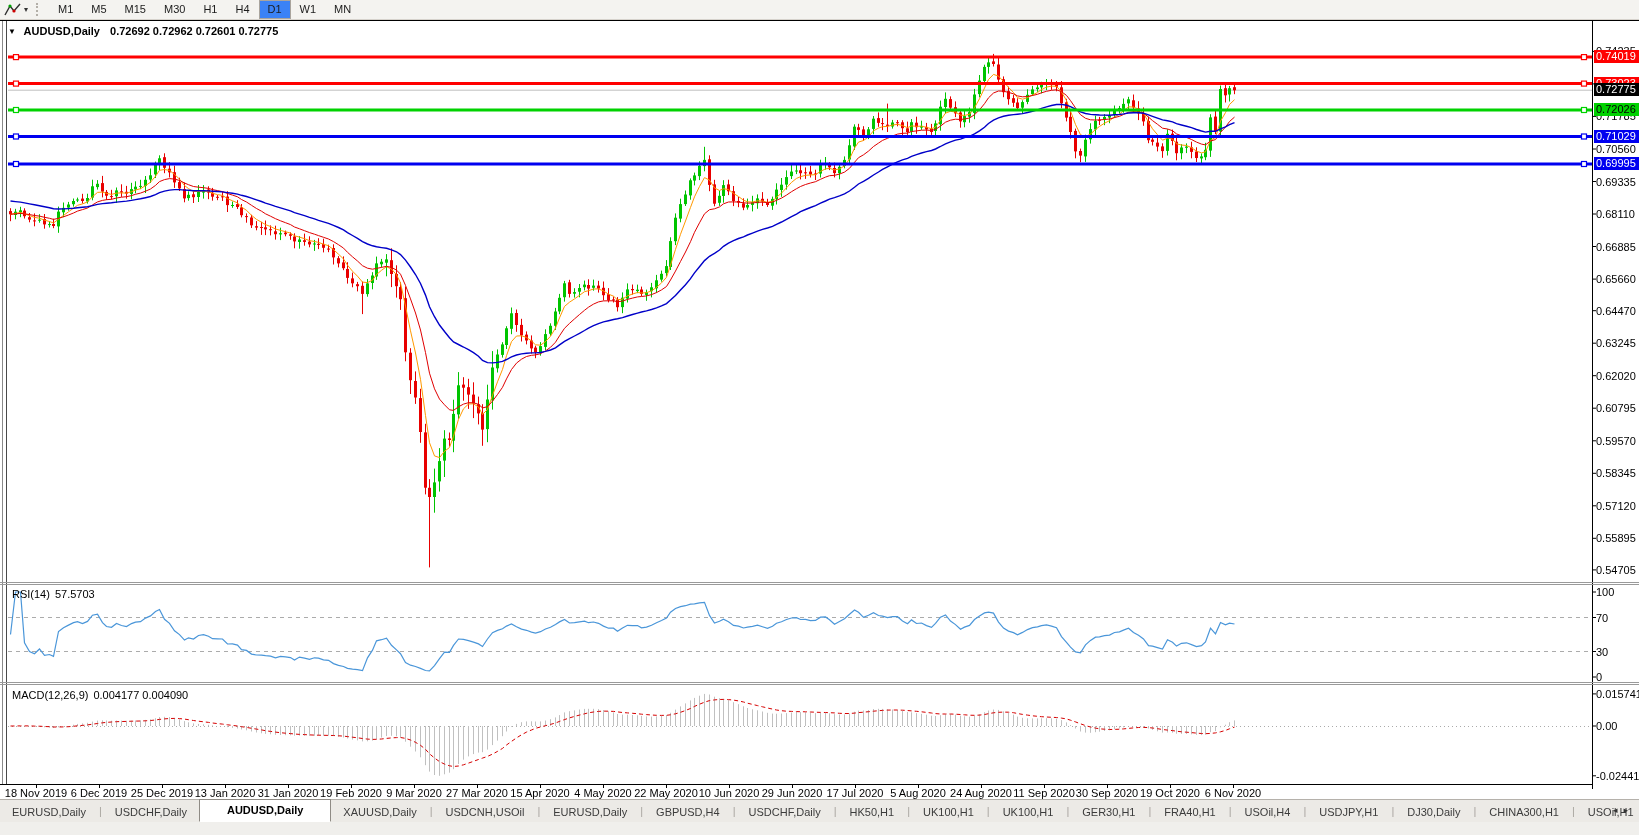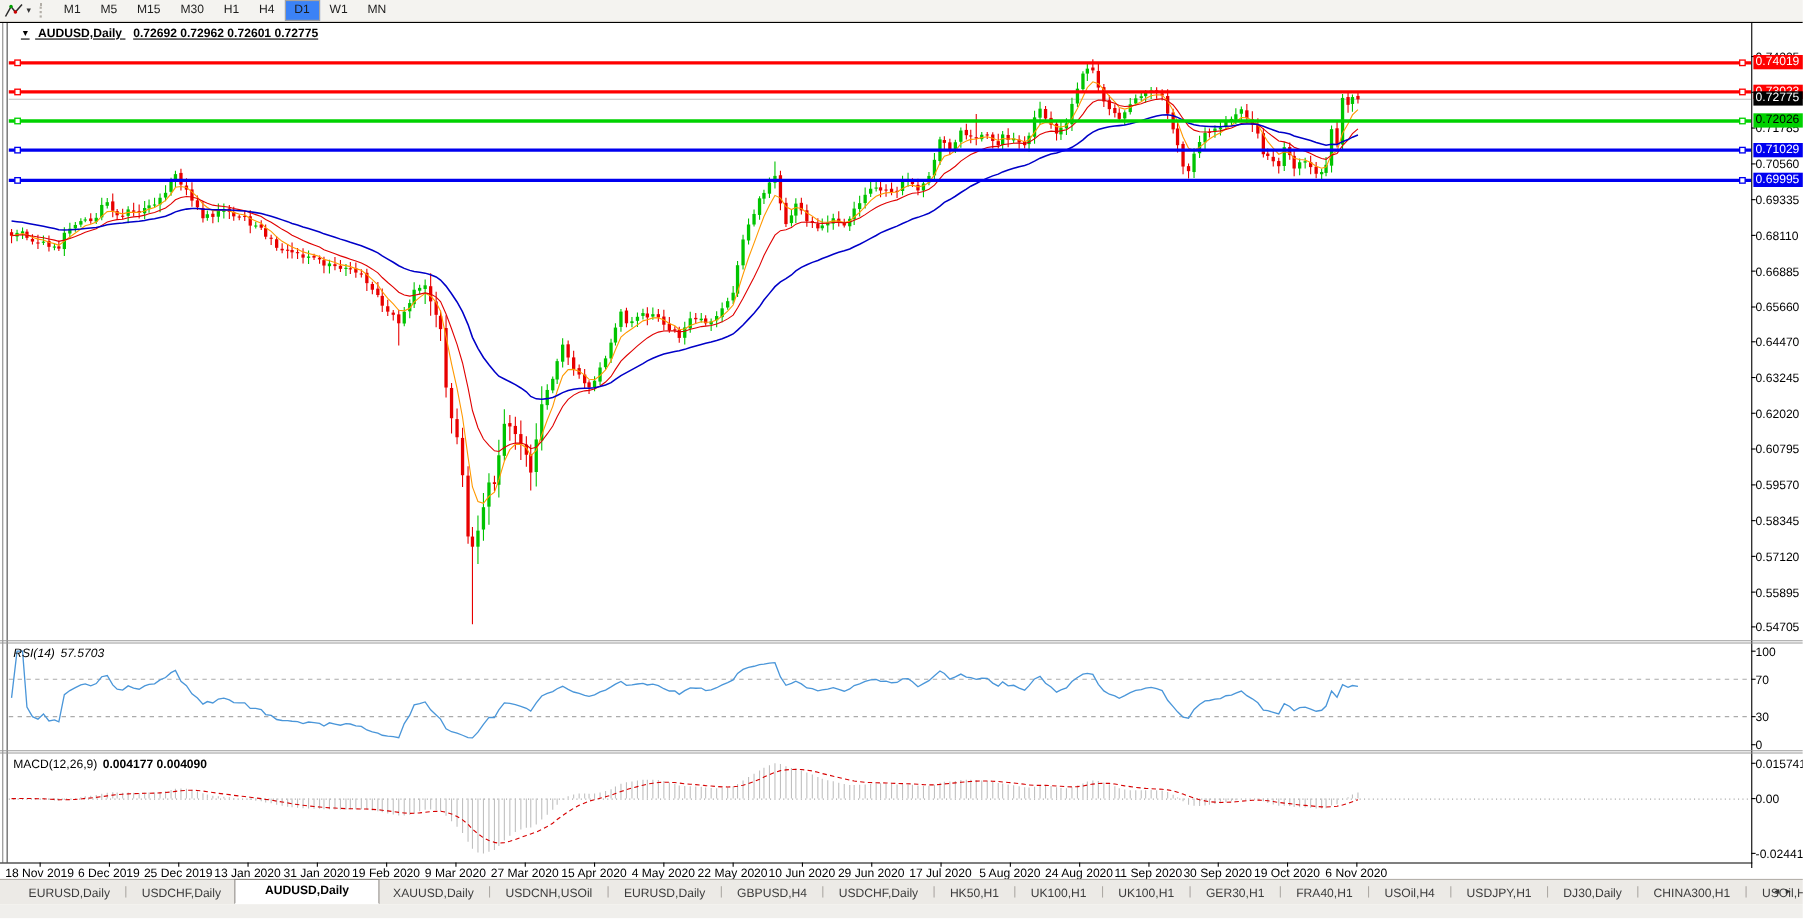--- a/index.html
+++ b/index.html
@@ -8,30 +8,30 @@
   
   #toolbar{position:absolute;left:0;top:0;width:1639px;height:19px;background:#f4f3f0;
            border-bottom:1px solid #d6d2cc;display:flex;align-items:center;}
   #tool-icon{display:flex;align-items:center;margin-left:3px;}
   .caret{font-size:8px;color:#333;margin-left:2px;}
   .grip{width:4px;height:13px;border-left:2px dotted #b3afa8;margin:0 7px 0 8px;}
   .tf-btn{height:17px;line-height:16px;padding:0 8px;color:#1c1c1c;border:1px solid transparent;}
   .tf-btn.active{background:#3b82f6;border:1px solid #a9a49d;}
   
   .ovl{position:absolute;white-space:nowrap;}
-  #chart-title{left:19px;top:25px;font-weight:bold;text-decoration:underline;}
+  #chart-title{left:8px;top:25px;font-weight:bold;}
   #chart-title .tri{font-size:8px;vertical-align:1px;margin-right:5px;}
-  #rsi-label{left:12px;top:588px;font-style:italic;}
+  #rsi-label{left:12px;top:588px;}
   #macd-label{left:12px;top:689px;}
   .ind-val{margin-left:5px;font-weight:bold;}
   .price-tag{position:absolute;left:1594px;width:45px;height:13px;line-height:13px;
              font-size:11px;padding-left:2px;}
   
   #tabbar{position:absolute;left:0;top:799px;width:1639px;height:23px;background:#eceae6;
-          border-top:1px solid #b5b1ab;display:flex;align-items:flex-end;padding-left:14px;box-sizing:border-box;}
+          border-top:1px solid #b5b1ab;display:flex;align-items:flex-end;box-sizing:border-box;}
   .tab{height:19px;line-height:19px;padding:0 12px;color:#3c3c3c;}
   .tab.active{background:#fff;border:1px solid #8f8b85;border-bottom:1px solid #fff;
               font-weight:bold;color:#000;height:21px;line-height:21px;padding:0 27px;}
   .tab-sep{color:#a9a5a0;align-self:center;padding:0 1px;}
   #tab-scroll{position:absolute;right:5px;top:805px;font-size:9px;color:#333;letter-spacing:6px;}
   #bottom-strip{position:absolute;left:0;top:822px;width:1639px;height:13px;background:#f0efec;}
   svg text{font-family:"Liberation Sans",sans-serif;font-size:11px;fill:#000;}
 </style>
 </head>
 <body>
@@ -957,21 +957,21 @@
     <span class="tri">▼</span>
     <span>AUDUSD,Daily</span>
     <span style="margin-left:7px">0.72692 0.72962 0.72601 0.72775</span>
   </div>
 
   <div id="rsi-label" class="ovl">
     <span>RSI(14)</span><span class="ind-val" style="font-weight:normal">57.5703</span>
   </div>
 
   <div id="macd-label" class="ovl">
-    <span>MACD(12,26,9)</span><span class="ind-val" style="font-weight:bold">0.004177 0.004090</span>
+    <span>MACD(12,26,9)</span><span class="ind-val" style="font-weight:normal">0.004177 0.004090</span>
   </div>
 
   <div id="tags">
       <div class="price-tag" style="top: 50.1px; background: rgb(255, 0, 0); color: rgb(255, 255, 255);">0.74019</div>
       <div class="price-tag" style="top: 76.6px; background: rgb(255, 0, 0); color: rgb(255, 255, 255);">0.73023</div>
       <div class="price-tag" style="top: 103px; background: rgb(0, 210, 0); color: rgb(0, 0, 0);">0.72026</div>
       <div class="price-tag" style="top: 129.5px; background: rgb(0, 0, 240); color: rgb(255, 255, 255);">0.71029</div>
       <div class="price-tag" style="top: 157px; background: rgb(0, 0, 240); color: rgb(255, 255, 255);">0.69995</div>
       <div class="price-tag" style="top: 83.2px; background: rgb(0, 0, 0); color: rgb(255, 255, 255);">0.72775</div>
     </div>

